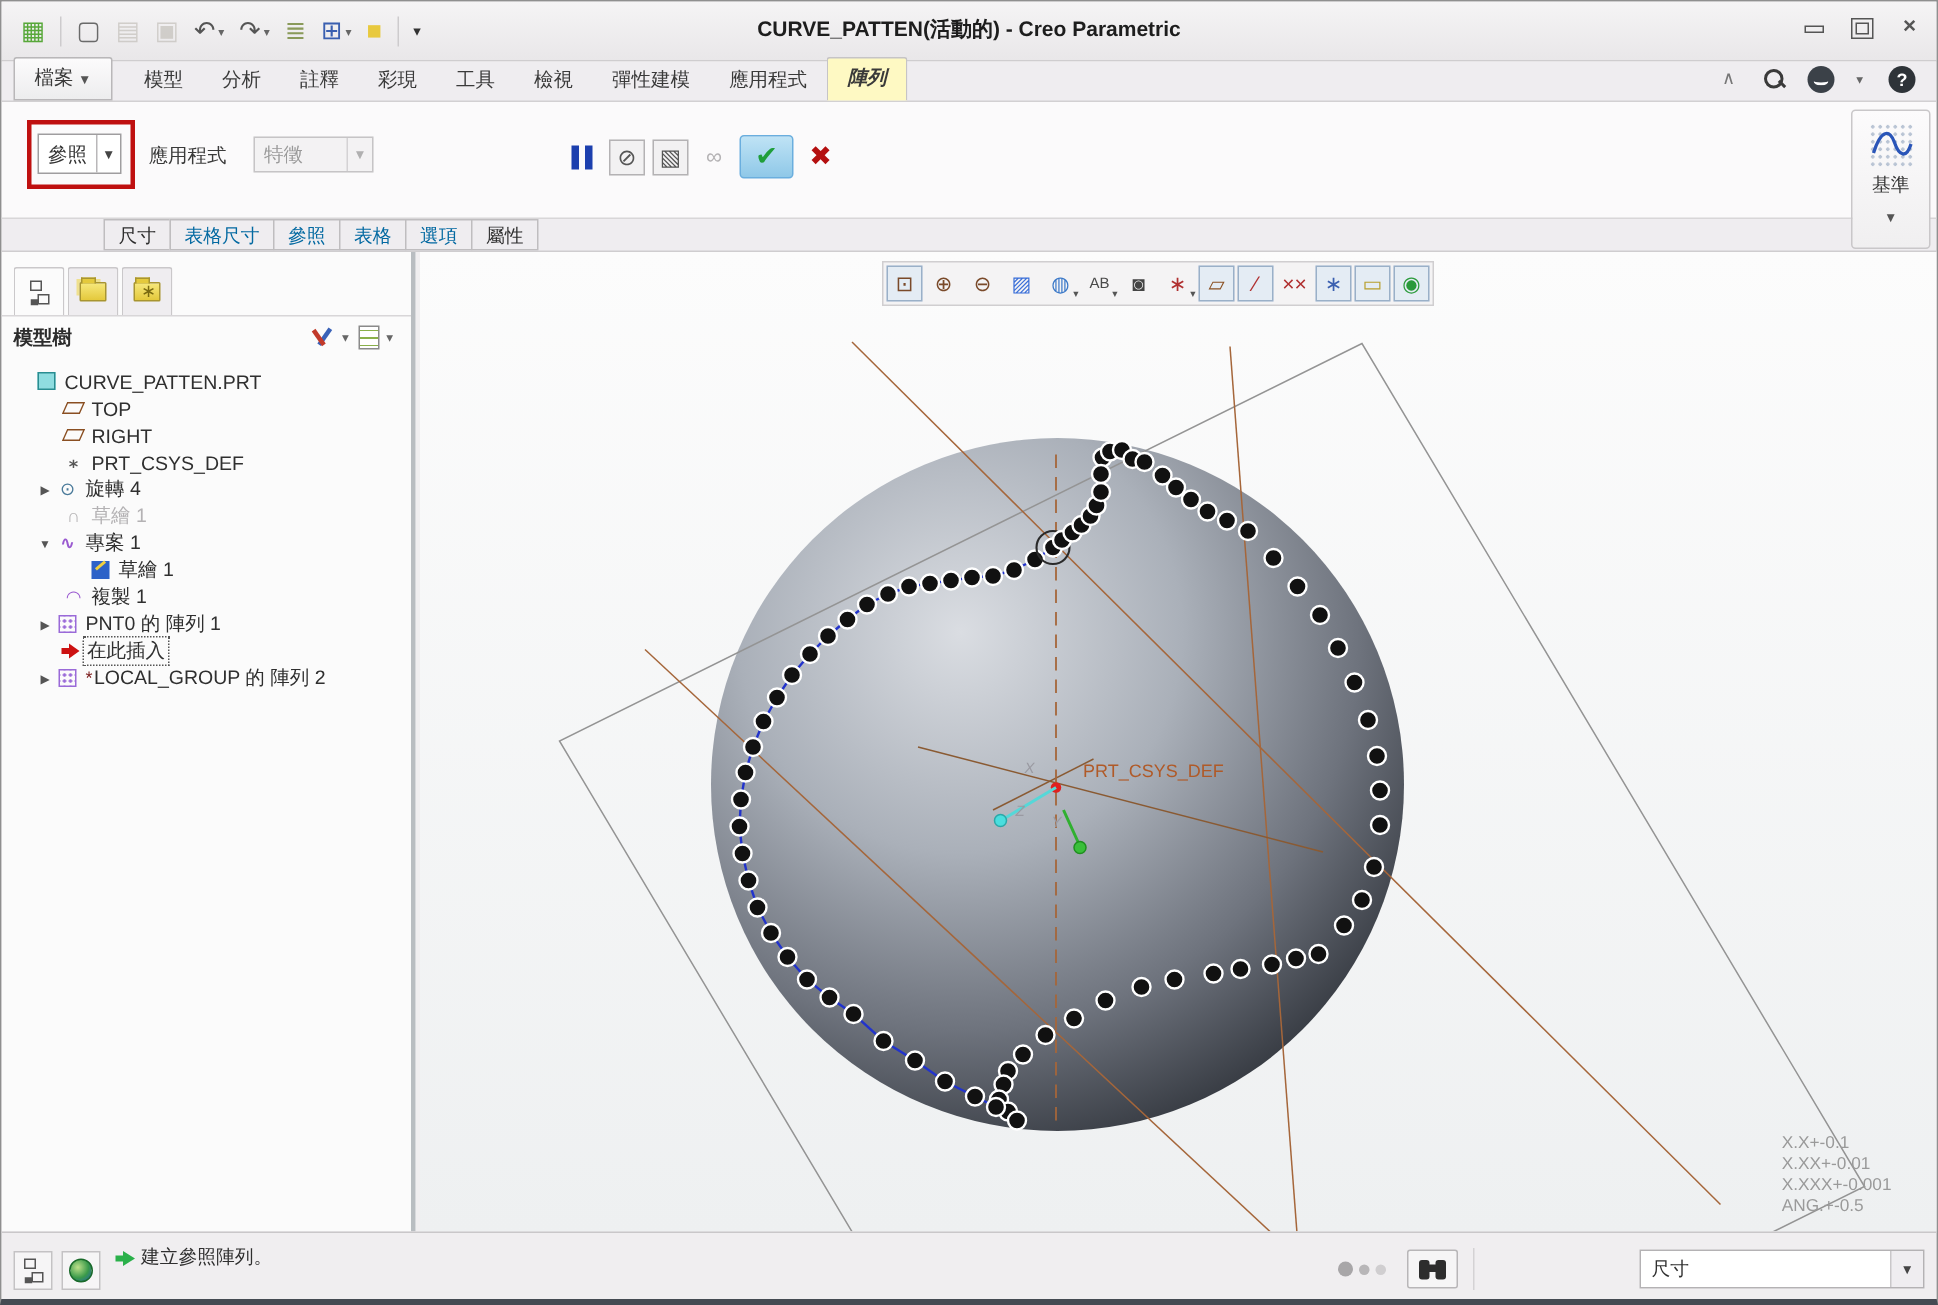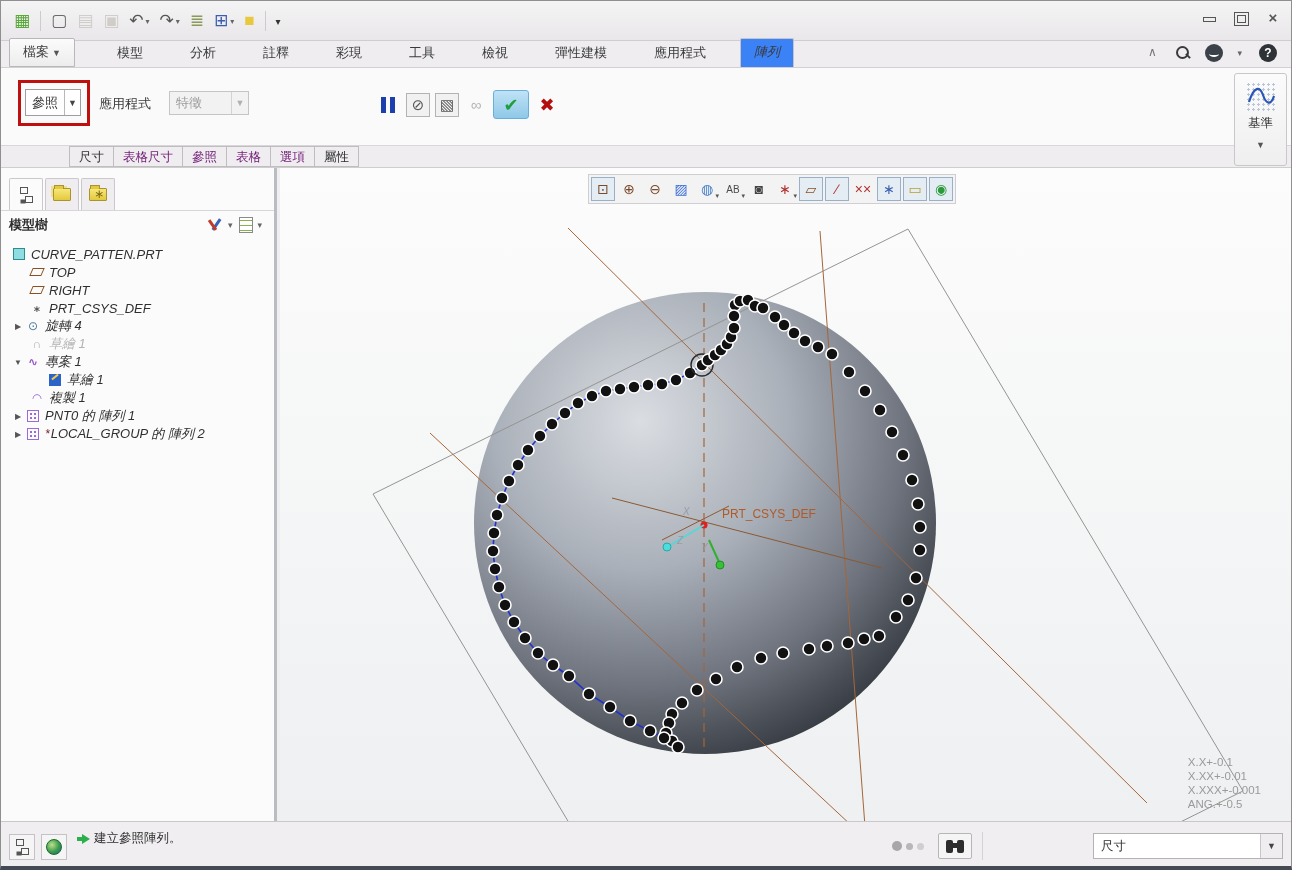--- a/index.html
+++ b/index.html
@@ -19,26 +19,26 @@
   .win-title { position:absolute; left:0; right:0; top:10px; text-align:center; font-weight:bold; font-size:14px; color:#1d1d1d; }
   .win-controls { position:absolute; right:10px; top:10px; display:flex; gap:16px; }
   .wc { width:16px; height:14px; position:relative; cursor:default; }
   .wc-min::after { content:""; position:absolute; left:2px; bottom:3px; width:11px; height:3px; border:1px solid #555; }
   .wc-max::after { content:""; position:absolute; left:1px; top:1px; width:13px; height:12px; border:1px solid #555; }
   .wc-max::before { content:""; position:absolute; left:4px; top:4px; width:7px; height:6px; border:1px solid #555; z-index:1; }
   .wc-close { font-size:15px; color:#555; font-weight:bold; line-height:13px; text-align:center; }
 
   
   .tabrow { position:absolute; left:0; top:40px; width:100%; height:27px; background:#efedf0; border-bottom:1px solid #d2d0d2; }
-  .tabs { position:absolute; left:8px; bottom:0; display:flex; align-items:flex-end;gap:21px; }
+  .tabs { position:absolute; left:8px; bottom:0; display:flex; align-items:flex-end; }
   .tab { padding:4px 13px 5px; color:#3a3a3a; cursor:default; white-space:nowrap; }
   .tab.file { border:1px solid #b9b7b9; background:linear-gradient(#fcfbfc,#ededee); border-radius:2px 2px 0 0; margin-right:8px; }
   .tab .drop { font-size:9px; color:#555; margin-left:3px; }
-  .tab.active { background:#3b82f6; border:1px solid #c6c4c6; border-bottom:none; border-radius:2px 2px 0 0;
-                font-style:italic; font-weight:normal; padding-bottom:6px; }
+  .tab.active { background:#fef9c3; border:1px solid #c6c4c6; border-bottom:none; border-radius:2px 2px 0 0;
+                font-style:italic; font-weight:bold; padding-bottom:6px; }
   .tr-icons { position:absolute; right:14px; top:3px; display:flex; align-items:center; gap:13px; }
   .tri { width:18px; height:18px; position:relative; cursor:default; }
   .tri-collapse { font-size:12px; color:#777; text-align:center; line-height:16px; }
   .mag { position:relative; }
   .mag::before { content:""; position:absolute; left:2px; top:2px; width:9px; height:9px; border:2px solid #3a3a3a; border-radius:50%; }
   .mag::after { content:""; position:absolute; left:11px; top:11px; width:6px; height:2px; background:#3a3a3a; transform:rotate(45deg); }
   .cmd-circle { background:#3b4148; border-radius:50%; }
   .cmd-circle::after { content:""; position:absolute; left:4px; top:7px; width:10px; height:4px; border-bottom:2px solid #fff; border-radius:50%; }
   .help-circle { background:#2e3338; border-radius:50%; color:#fff; font-weight:bold; font-size:12px; text-align:center; line-height:18px; }
 
@@ -65,21 +65,21 @@
   .dbtn.dis { color:#b5b3b5; }
   .ok-btn { width:36px; height:29px; background:linear-gradient(#bfe3f5,#8fc8e8); border:1px solid #6aaede; border-radius:3px;
             color:#1f9e3a; font-size:18px; font-weight:bold; display:flex; align-items:center; justify-content:center; }
   .x-btn { color:#b40f0f; font-size:18px; font-weight:bold; width:26px; text-align:center; }
 
   
   .grouprow { position:absolute; left:0; top:145px; width:100%; height:22px; background:#efedf0; border-bottom:1px solid #cfcdcf;
               display:flex; align-items:stretch; padding-left:68px; }
   .gtab { border:1px solid #bfbdbf; margin-right:-1px; padding:2px 9px 0; font-size:12.5px; background:#efedf0; }
   .gtab.on { color:#2d2d2d; }
-  .gtab.off { color:#701a75;text-align:right; }
+  .gtab.off { color:#0369a1;text-align:right; }
 
   
   .datum-panel { position:absolute; left:1233px; top:72px; width:53px; height:93px; background:linear-gradient(#fcfbfc,#f0eff0);
                  border:1px solid #c9c7c9; border-radius:3px; z-index:6; display:flex; flex-direction:column; align-items:center; }
   .datum-ic { width:30px; height:30px; margin-top:8px;
               background-image:radial-gradient(#b9c4d4 1px, transparent 1.2px); background-size:5px 5px; position:relative; }
   .datum-ic svg { position:absolute; left:0; top:0; }
   .datum-lbl { font-size:12.5px; margin-top:3px; color:#333; }
   .datum-dd { font-size:9px; color:#555; margin-top:8px; }
 
@@ -98,21 +98,21 @@
   .folder .star { position:absolute; left:4px; top:-2px; color:#7a6a10; font-size:12px; }
   .tree-header { display:flex; align-items:center; height:28px; padding:0 8px; }
   .tree-title { font-weight:bold; font-size:13px; color:#2d2d2d; flex:1; }
   .th-ic { display:flex; align-items:center; gap:3px; margin-left:10px; }
   .hammer { width:16px; height:16px; position:relative; }
   .hammer::before { content:""; position:absolute; left:7px; top:1px; width:3px; height:13px; background:#3a62b8; transform:rotate(35deg); }
   .hammer::after { content:""; position:absolute; left:3px; top:2px; width:3px; height:12px; background:#c23a2a; transform:rotate(-35deg); }
   .listic { width:14px; height:16px; border:1px solid #8a8a8a; background:
             repeating-linear-gradient(#fff 0 2px, #8ab04a 2px 3px, #fff 3px 5px); }
   .th-drop { font-size:9px; color:#666; margin:0 4px 0 1px; }
-  .tree { padding:6px 0 0 6px;font-style:italic; }
+  .tree { padding:6px 0 0 18px; }
   .trow { display:flex; align-items:center; height:18px; font-size:13px; color:#2f2f2f; white-space:nowrap; }
   .trow .pad { display:inline-block; }
   .texp { width:14px; font-size:8px; color:#555; text-align:center; }
   .tico { width:16px; height:14px; margin-right:4px; position:relative; display:inline-flex; align-items:center; justify-content:center; font-size:12px; }
   .muted, .muted .tico { color:#b4b2b4 !important; }
   .ins-label { border:1px dotted #555; padding:0 2px; }
   .ic-part { width:12px; height:12px; background:#8fdde0; border:1px solid #2a8d91; }
   .ic-plane { width:12px; height:8px; border:1.5px solid #8a4f22; transform:skewX(-24deg); }
   .ic-csys { color:#555; font-weight:bold; }
   .ic-revolve { color:#4a7a9a; }
@@ -191,20 +191,21 @@
       <span class="qa-btn">
         <span class="glyph" style="color: rgb(58, 95, 176);">⊞</span>
         <span class="mini-drop">▾</span>
       </span>
       <span class="qa-btn">
         <span class="glyph" style="color: rgb(232, 201, 62);">■</span>
       </span>
       <span class="qa-sep"></span>
       <span class="qa-btn" style="font-size: 10px;">▾</span>
     </div>
+  <div class="win-title">CURVE_PATTEN(活動的) - Creo Parametric</div>
   <div class="win-controls">
     <span class="wc wc-min"></span>
     <span class="wc wc-max"></span>
     <span class="wc wc-close">×</span>
   </div>
 </div>
 
 <div class="tabrow">
   <div class="tabs">
     <span class="tab file"><span>檔案</span><span class="drop">▼</span></span>
@@ -346,20 +347,25 @@
         <span class="tico ic-copy">◠</span>
         <span>複製 1</span>
       </div>
     <div class="trow">
         <span class="pad" style="width:4px"></span>
         <span class="texp">▶</span>
         <span class="tico">
           <span class="ic-pattern"></span>
         </span>
         <span>PNT0 的 陣列 1</span>
+      </div>
+    <div class="trow">
+        <span class="pad" style="width:22px"></span>
+        <span class="redarrow"></span>
+        <span class="ins-label">在此插入</span>
       </div>
     <div class="trow">
         <span class="pad" style="width:4px"></span>
         <span class="texp">▶</span>
         <span class="tico">
           <span class="ic-pattern"></span>
         </span>
         <span class="star-mark">*</span>
         <span>LOCAL_GROUP 的 陣列 2</span>
       </div>

